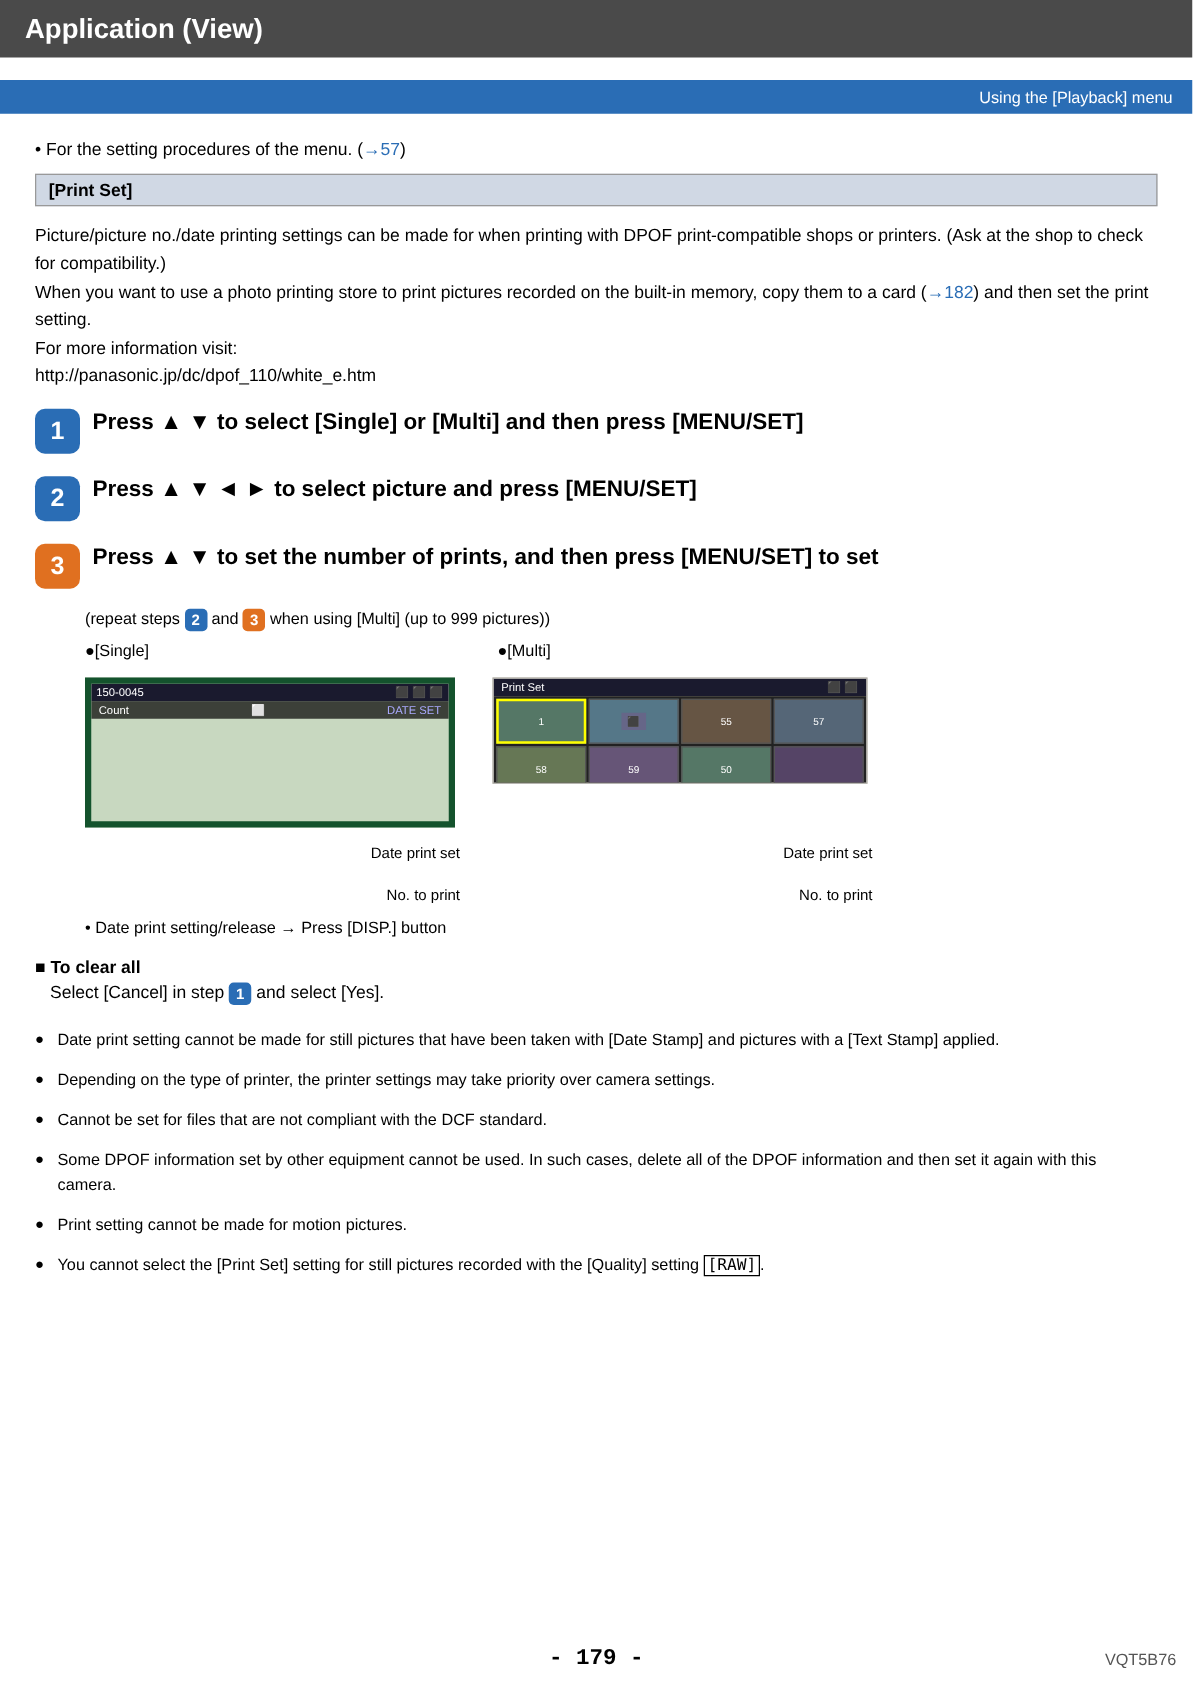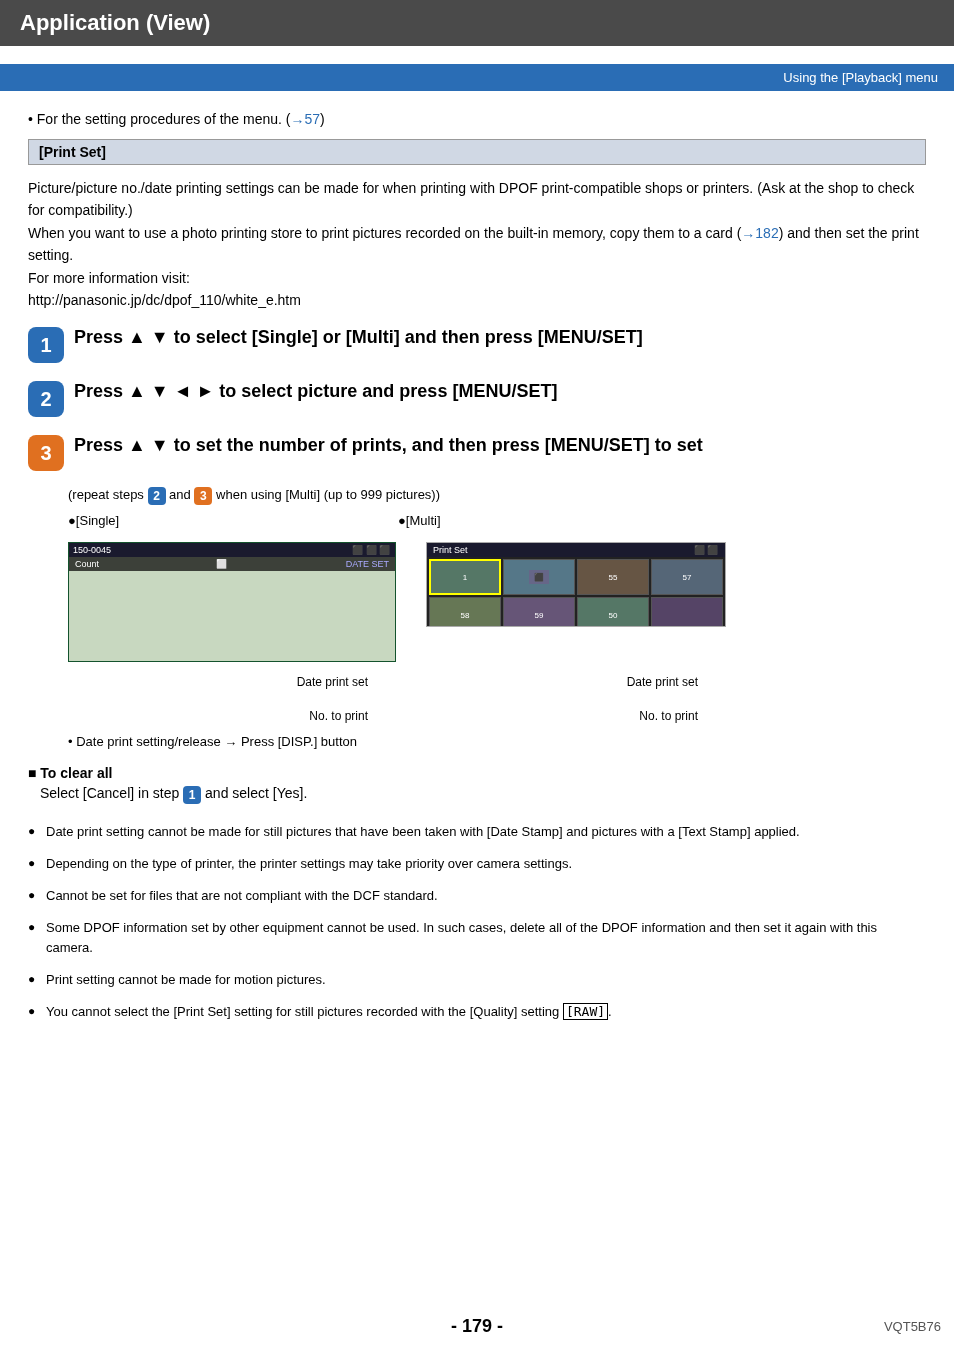--- a/index.html
+++ b/index.html
@@ -106,23 +106,23 @@
     }
 
     .image-col {
       display: flex;
       flex-direction: column;
       align-items: flex-start;
     }
 
     .cam-image {
       position: relative;
-      width: 328px;
+      width: 296px;
       height: 120px;
-      border: 1px solid #14532d;
+      border: 5px solid #14532d;
       background: #c8d8c0;
       overflow: hidden;
     }
 
     .cam-image-multi {
       position: relative;
       width: 300px;
       height: 85px;
       border: 1px solid #aaa;
       background: #d0c8b0;
@@ -255,20 +255,21 @@
       left: 0;
       right: 0;
       display: flex;
       justify-content: center;
       align-items: center;
     }
 
     .page-number {
       font-size: 18px;
       font-weight: bold;
+      font-family: Liberation Mono, monospace;
     }
 
     .page-code {
       position: absolute;
       right: 13px;
       font-size: 13px;
       color: #555;
     }
 
     a { color: #2a6db5; text-decoration: none; }

